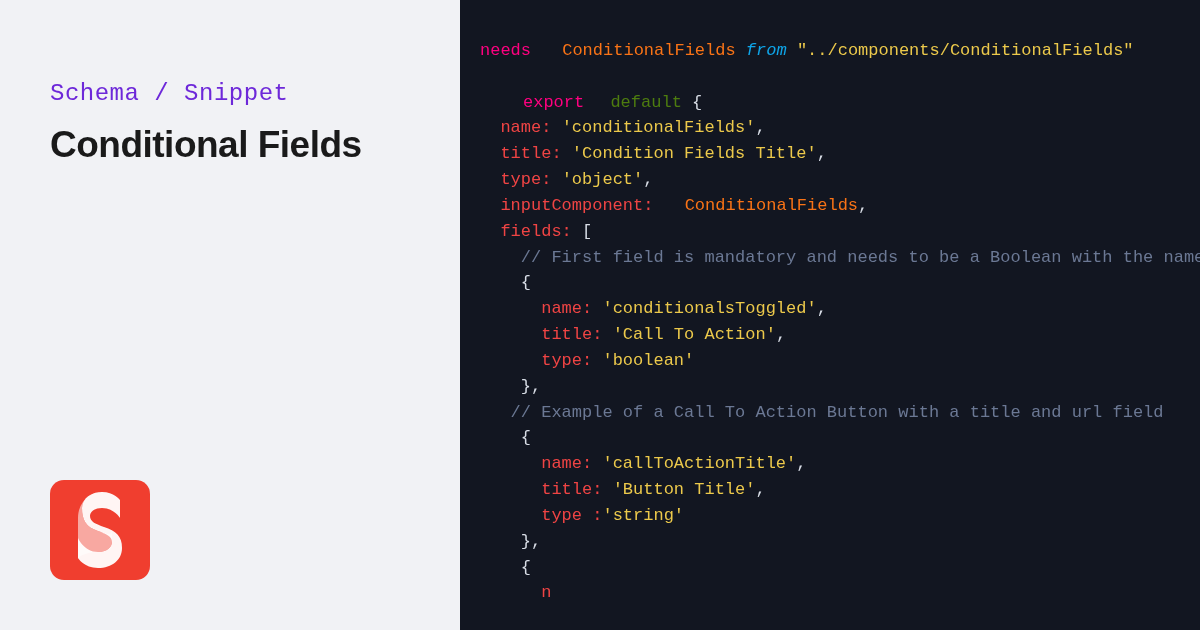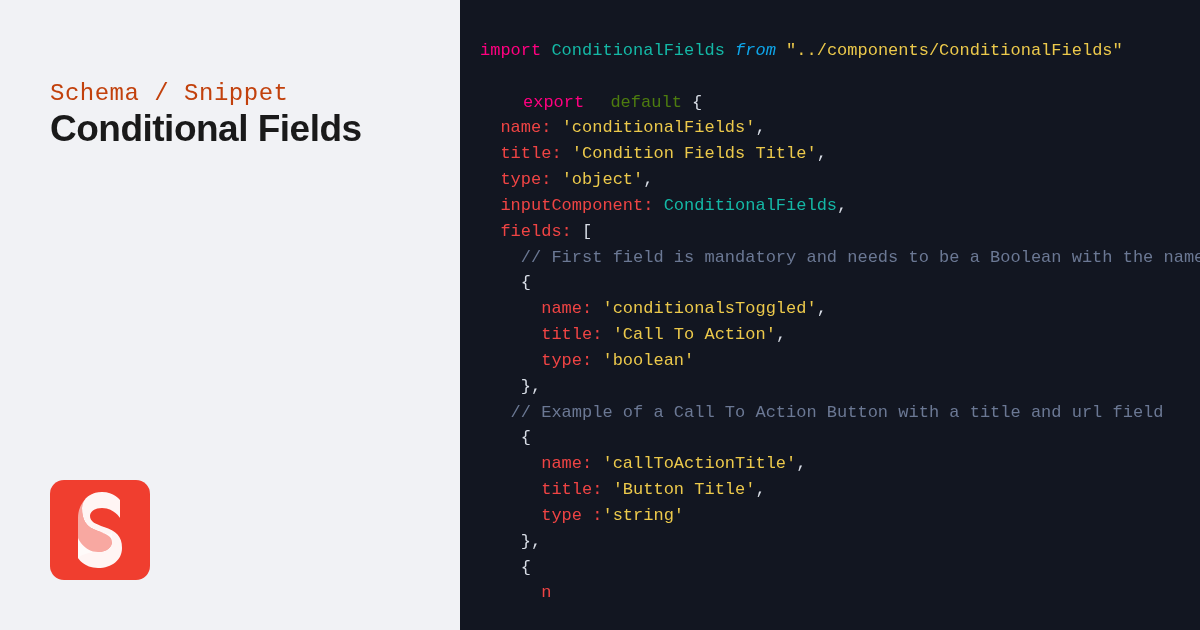--- a/index.html
+++ b/index.html
@@ -14,23 +14,23 @@
       width: 460px;
       background: #f1f2f5;
       padding: 80px 50px 50px 50px;
       position: relative;
       display: flex;
       flex-direction: column;
     }
     .breadcrumb {
       font-family: 'Courier New', monospace;
       font-size: 24px;
-      color: #c2410c;
+      color: #6d28d9;
       letter-spacing: 0.5px;
-      margin-bottom: 2px;
+      margin-bottom: 18px;
     }
     .title {
       font-size: 37px;
       font-weight: 600;
       line-height: 1.1;
       color: #1a1a1a;
       letter-spacing: -0.5px;
     }
     .logo {
       position: absolute;
@@ -53,41 +53,41 @@
       font-size: 17px;
       line-height: 1.52;
       color: #d8dde6;
       overflow: hidden;
       white-space: pre;
     }
     .kw-import { color: #ff0080; }
     .kw-export { color: #ff0080; margin-left: 43px; }
     .kw-default { color: #4d7c0f; margin-left: 16px; }
     .kw-from { color: #0ea5e9; font-style: italic; }
-    .ident { color: #14b8a6; }
+    .ident { color: #f97316; margin-left: 21px; }
     .prop { color: #ef4444; }
     .str { color: #ecc94b; }
     .comment { color: #6b7894; }
     .punct { color: #d8dde6; }
   </style>
 </head>
 <body>
 
 <div class="left-panel">
   <div class="breadcrumb">Schema / Snippet</div>
   <h1 class="title">Conditional Fields</h1>
   <div class="logo">
     <svg viewBox="0 0 60 80">
       <path d="M 12 18 C 12 8, 22 2, 32 2 C 44 2, 50 10, 50 10 L 50 28 C 50 28, 44 18, 32 18 C 24 18, 20 22, 20 26 C 20 32, 26 34, 34 37 C 46 41, 52 46, 52 58 C 52 70, 42 78, 28 78 C 14 78, 8 68, 8 68 L 8 48 C 8 48, 14 62, 28 62 C 38 62, 42 56, 42 52 C 42 46, 36 44, 28 41 C 16 37, 12 30, 12 18 Z" fill="#fff" opacity="0.95"></path>
       <path d="M 8 48 L 8 68 C 8 68, 14 62, 28 62 C 38 62, 42 56, 42 52 L 42 40 C 42 46, 36 44, 28 41 C 16 37, 12 30, 12 18 L 12 18 C 12 8, 22 2, 32 2 L 32 2 C 20 2, 8 12, 8 28 Z" fill="#fff" opacity="0.55"></path>
     </svg>
   </div>
 </div>
 
-<div class="right-panel"><span class="kw-import">import</span> <span class="ident">ConditionalFields</span> <span class="kw-from">from</span> <span class="str">"../components/ConditionalFields"</span>
+<div class="right-panel"><span class="kw-import">needs</span> <span class="ident">ConditionalFields</span> <span class="kw-from">from</span> <span class="str">"../components/ConditionalFields"</span>
 
 <span class="kw-export">export</span> <span class="kw-default">default</span> <span class="punct">{</span>
   <span class="prop">name:</span> <span class="str">'conditionalFields'</span><span class="punct">,</span>
   <span class="prop">title:</span> <span class="str">'Condition Fields Title'</span><span class="punct">,</span>
   <span class="prop">type:</span> <span class="str">'object'</span><span class="punct">,</span>
   <span class="prop">inputComponent:</span> <span class="ident">ConditionalFields</span><span class="punct">,</span>
   <span class="prop">fields:</span> <span class="punct">[</span>
     <span class="comment">// First field is mandatory and needs to be a Boolean with the name: `conditio</span>
     <span class="punct">{</span>
       <span class="prop">name:</span> <span class="str">'conditionalsToggled'</span><span class="punct">,</span>

